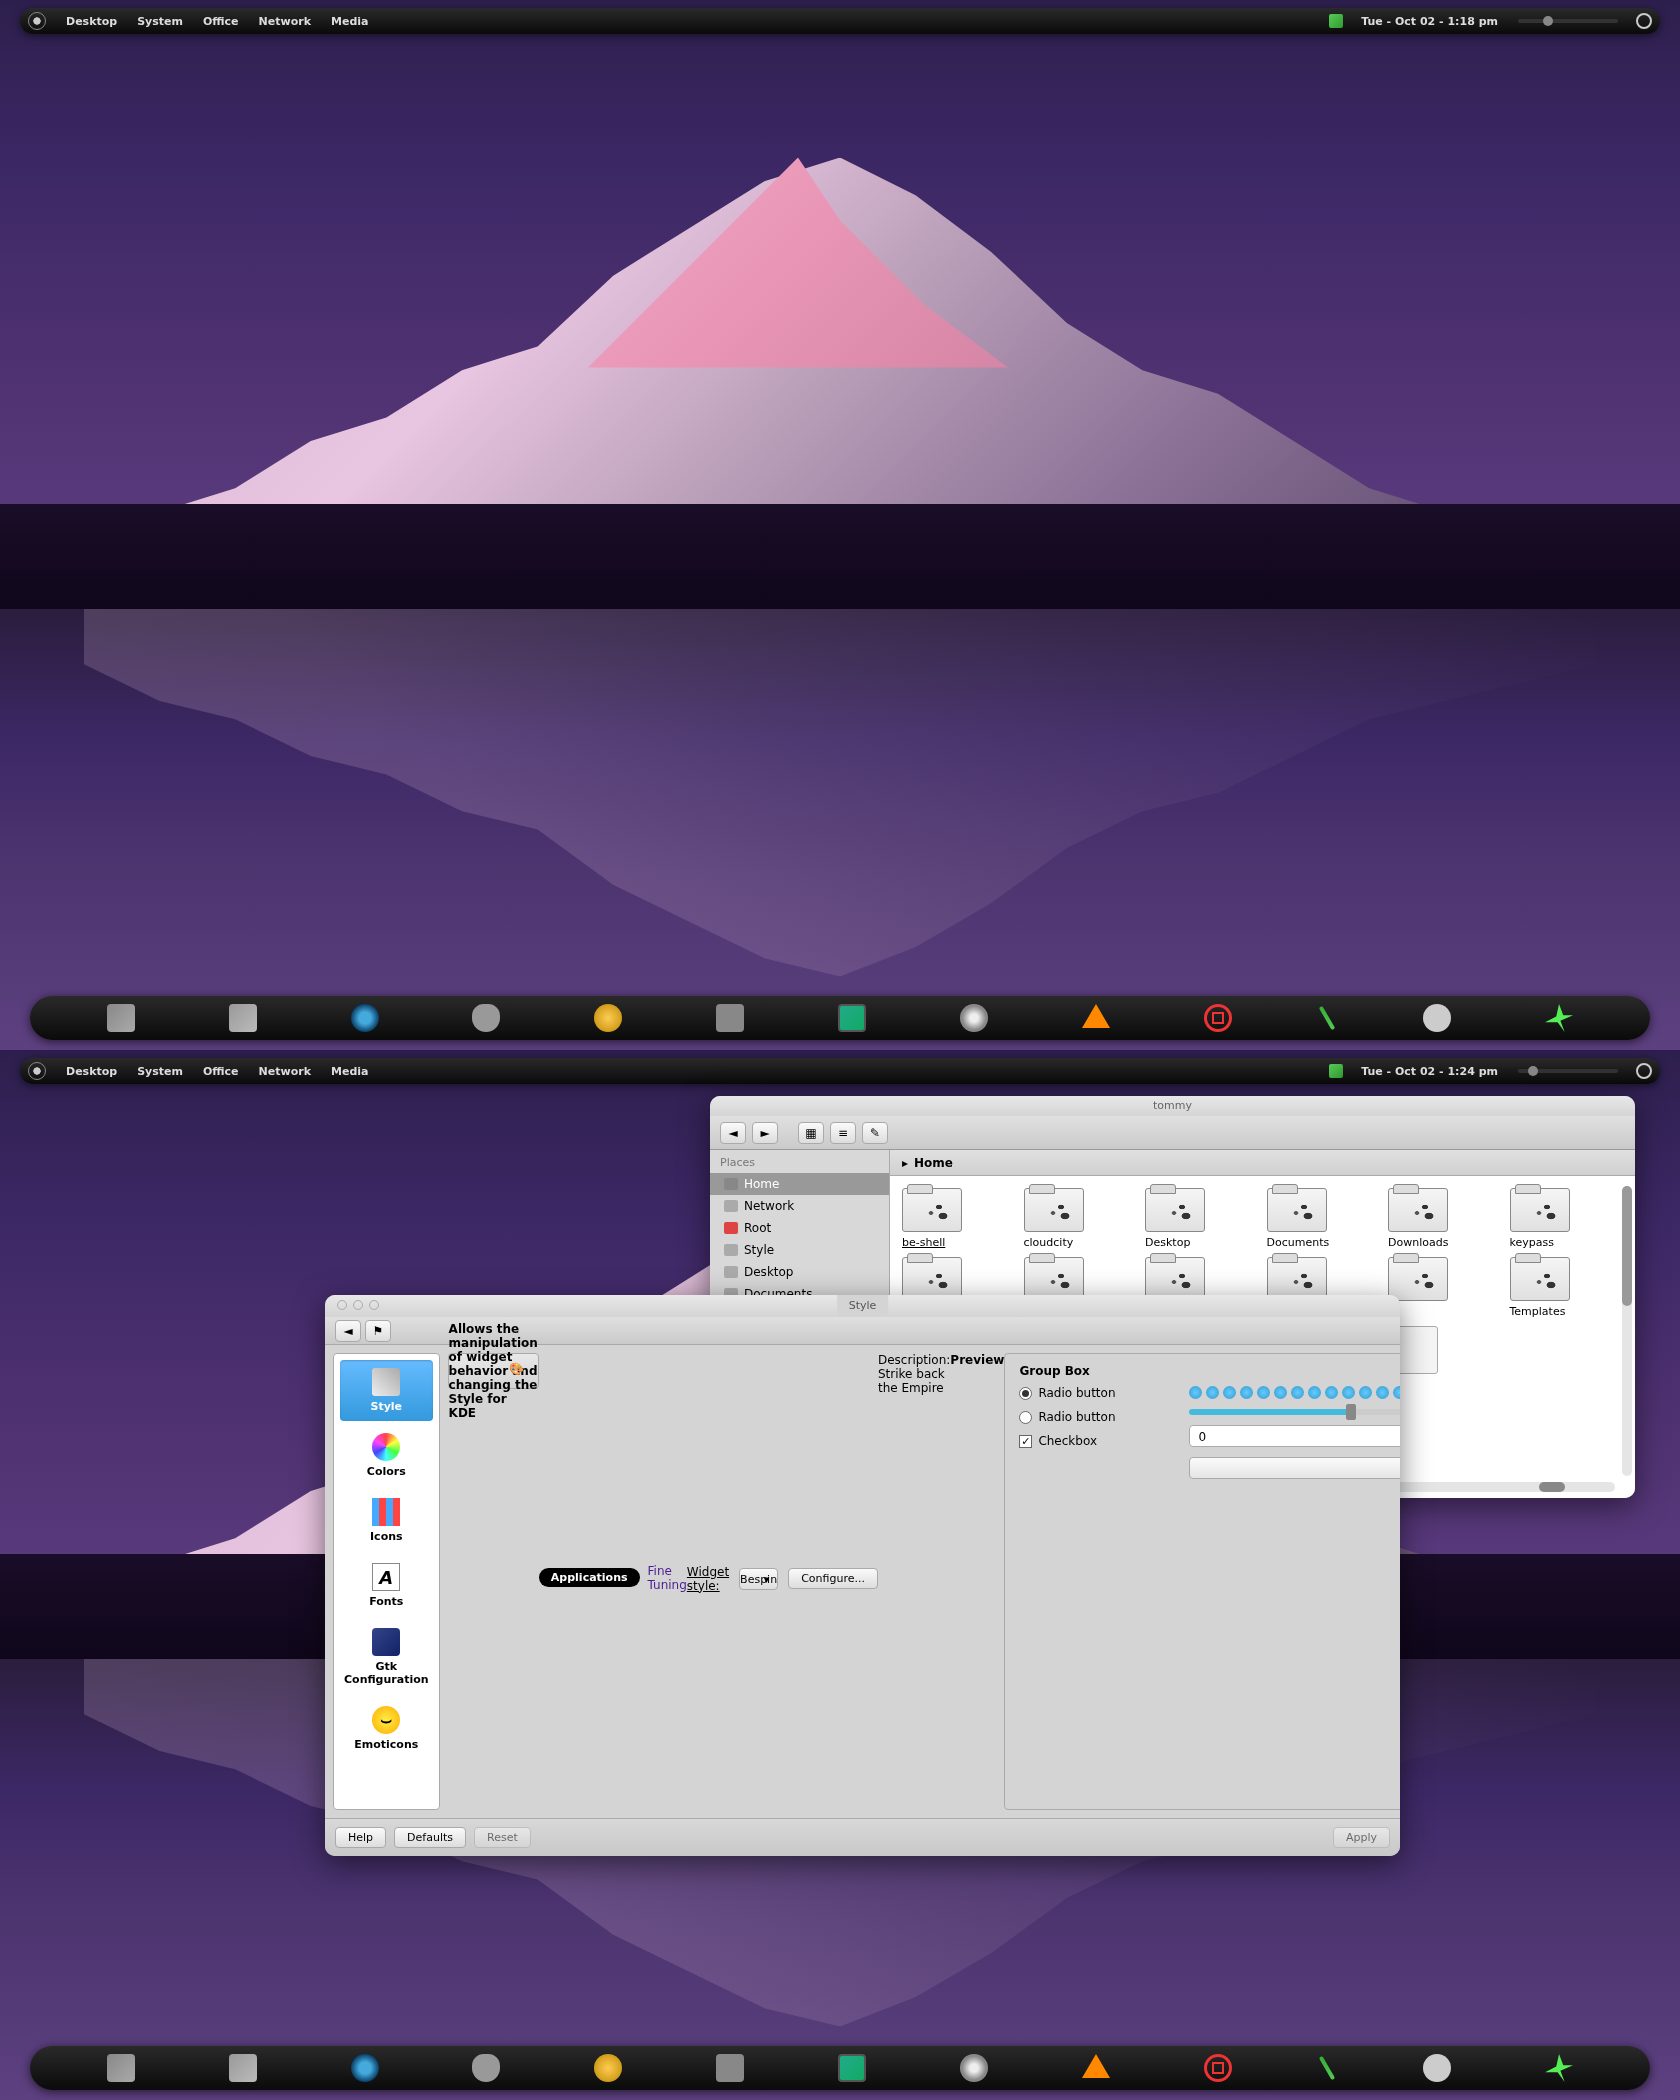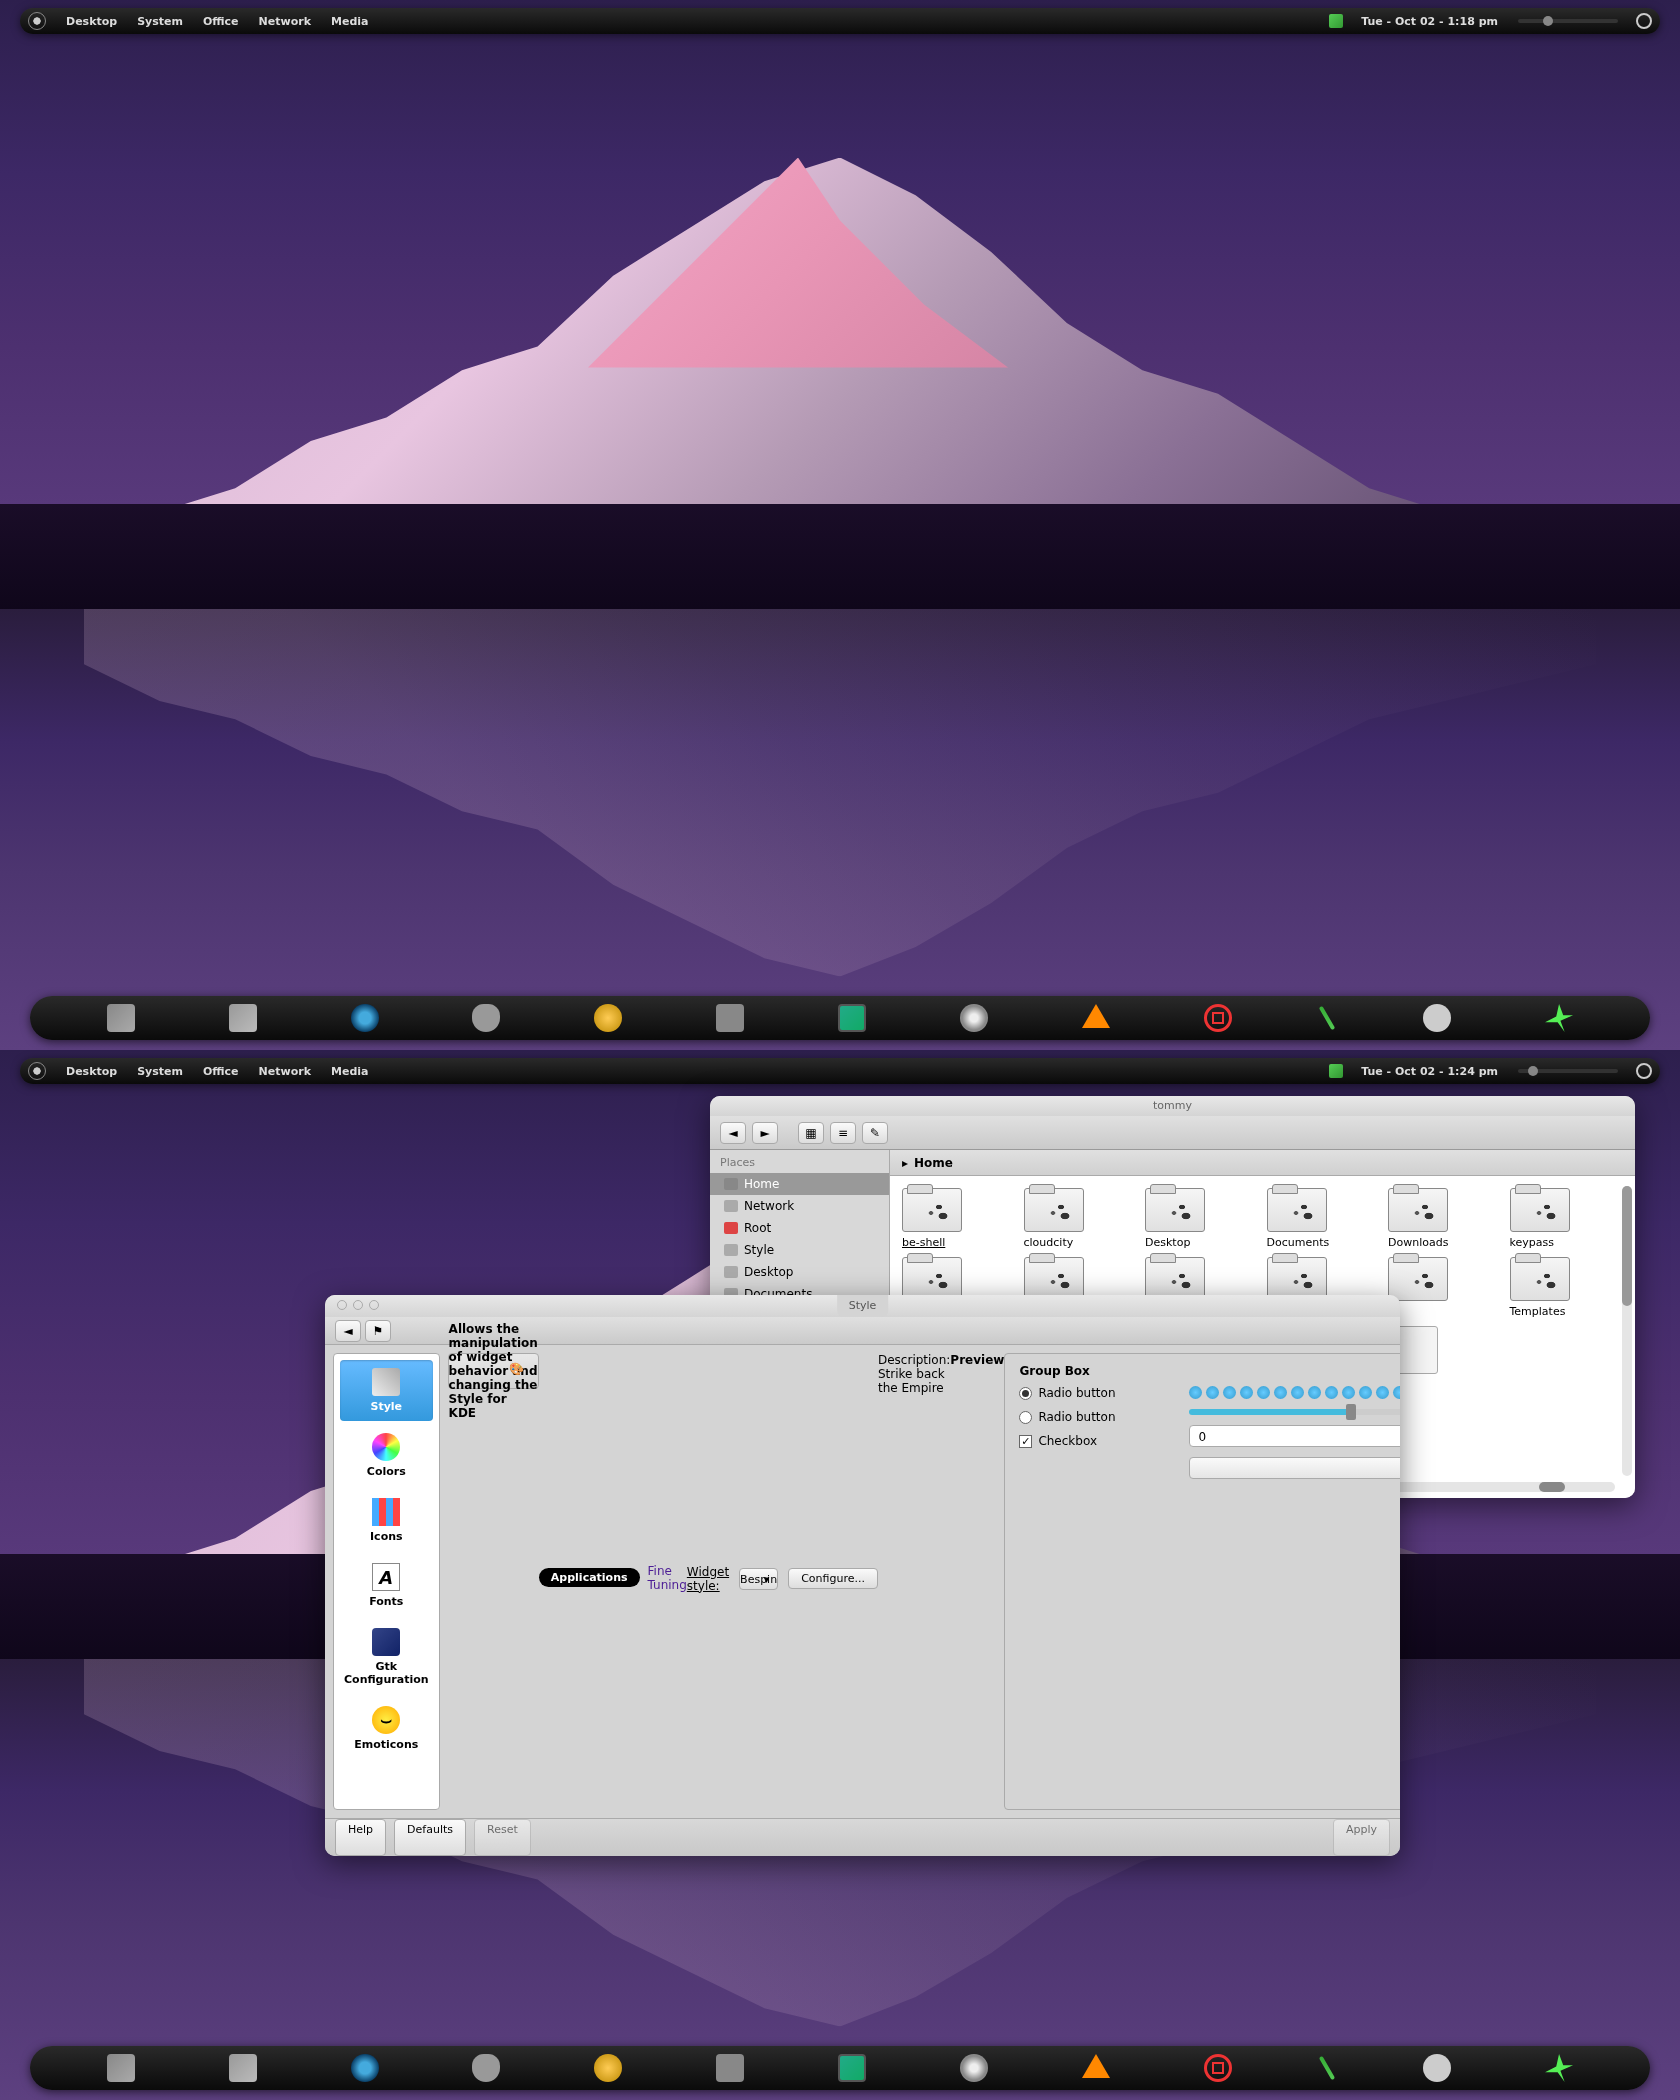--- a/index.html
+++ b/index.html
@@ -114,21 +114,21 @@
 .sw-dot2{width:13px;height:13px;border-radius:50%;}
 .sw-slider{height:6px;background:linear-gradient(to right,#4bd 30%,#ccc 30%);border-radius:3px;position:relative;}
 .sw-sthumb{position:absolute;left:30%;top:-5px;width:10px;height:16px;background:#888;border-radius:2px;}
 .sw-vslider{position:absolute;right:14px;top:62px;width:6px;height:64px;background:linear-gradient(to bottom,#4bd 90%,#ccc 10%);border-radius:3px;}
 .sw-row{display:flex;gap:10px;}
 .sw-spin{flex:1;height:22px;background:#fff;border:1px solid #aaa;border-radius:4px;padding:0 8px;font-size:12px;line-height:22px;position:relative;}
 .sw-spin::after{content:'▴\A▾';white-space:pre;position:absolute;right:4px;top:0;font-size:7px;line-height:10px;}
 .sw-button{flex:1;height:22px;background:linear-gradient(to bottom,#fafafa,#ddd);border:1px solid #aaa;border-radius:4px;text-align:center;line-height:22px;font-size:12px;}
 .sw-combo{height:22px;background:linear-gradient(to bottom,#fafafa,#e5e5e5);border:1px solid #aaa;border-radius:4px;text-align:center;line-height:22px;font-size:12px;position:relative;}
 .sw-combo::after{content:'▾';position:absolute;right:8px;}
-.sw-footer{height:38px;display:flex;padding:0 10px;gap:8px;background:linear-gradient(to bottom,#d8d8d8,#c8c8c8);border-top:1px solid #aaa;}
+.sw-footer{height:38px;display:flex;align-items:center;padding:0 10px;gap:8px;background:linear-gradient(to bottom,#d8d8d8,#c8c8c8);border-top:1px solid #aaa;}
 .sw-footer-spacer{flex:1;}
 </style>
 </head>
 <body>
 
 <div class="desktop">
   <div class="wallpaper">
     <div class="sky"></div>
       <div class="mountain"></div>
       <div class="pink-peak"></div>

